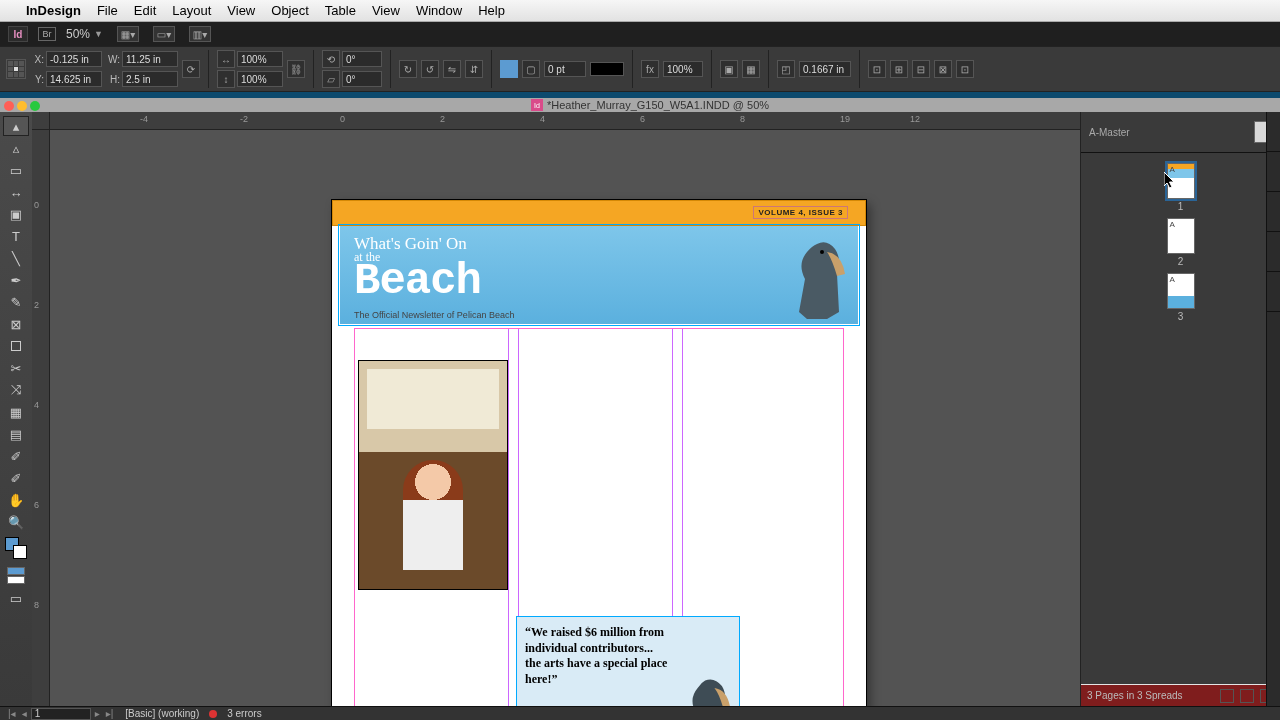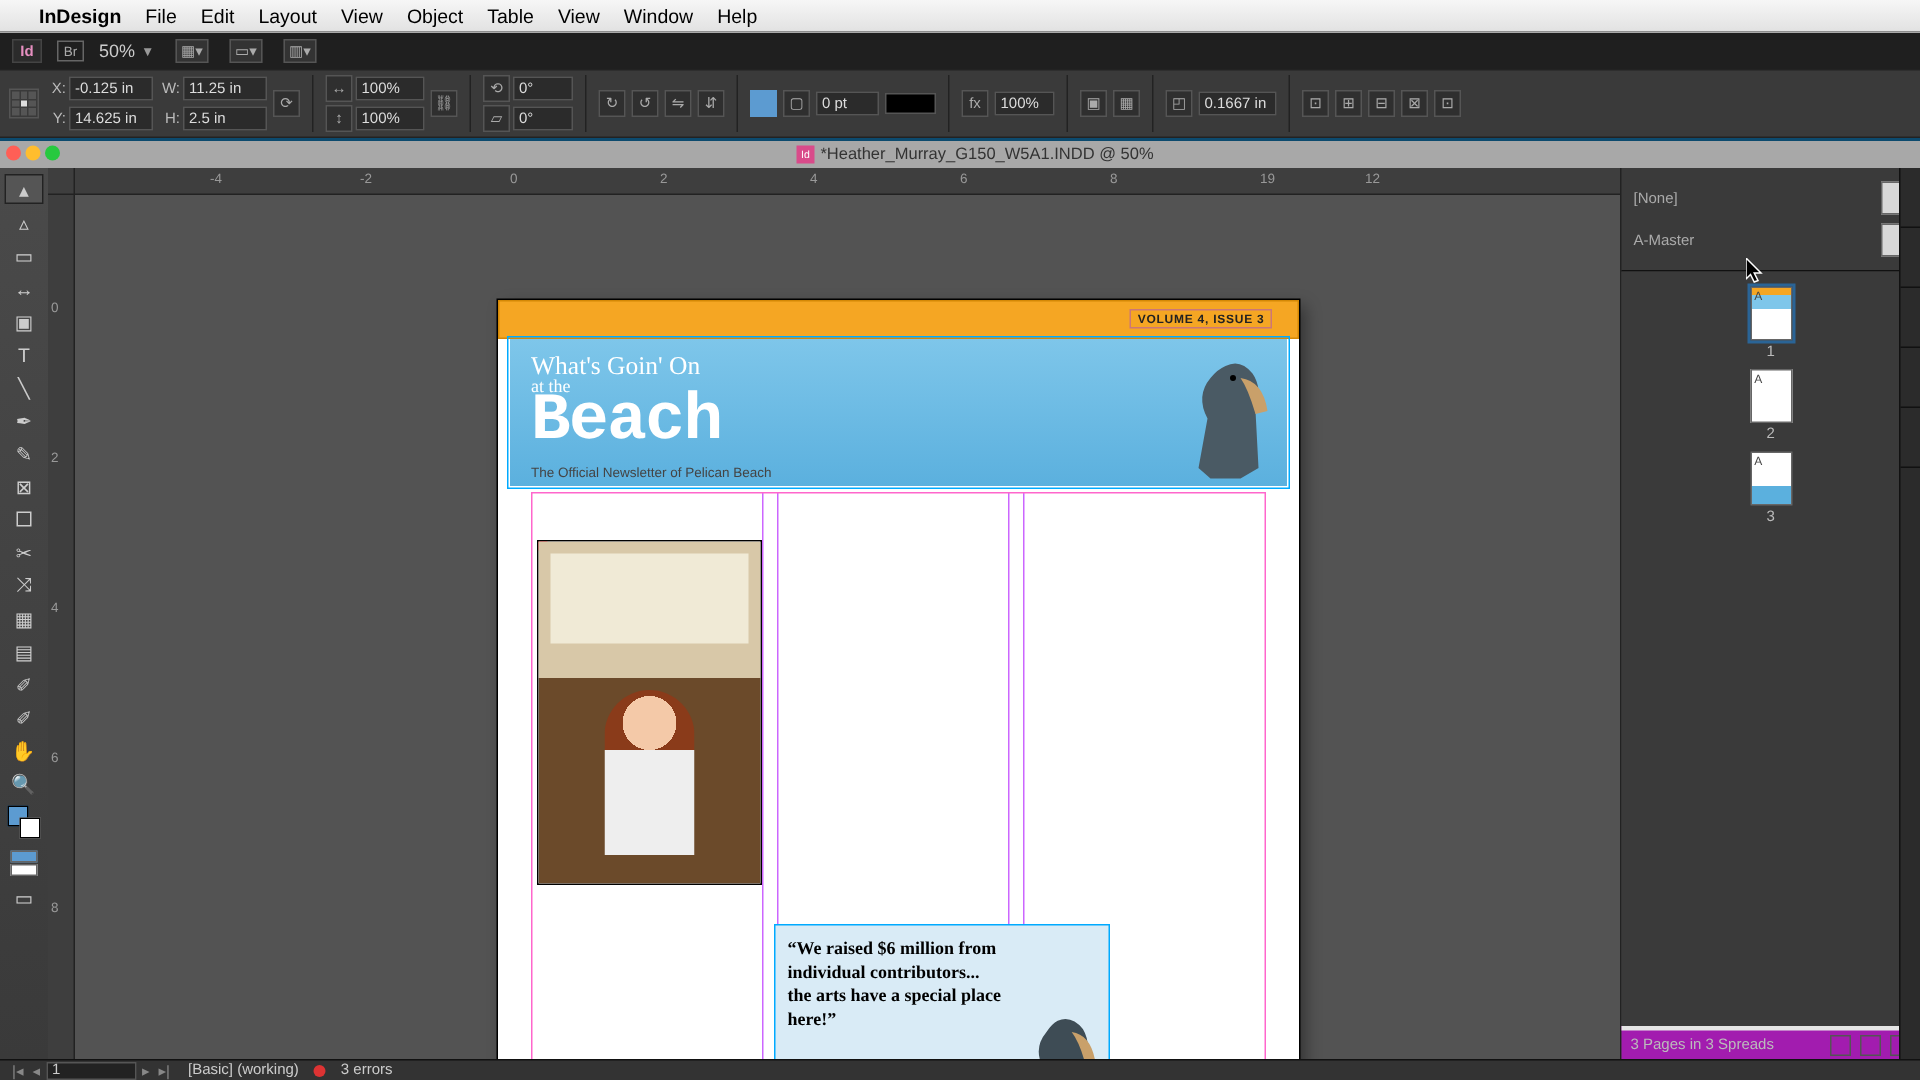--- a/index.html
+++ b/index.html
@@ -26,21 +26,21 @@
 .cb-input { height:16px; background:#2b2b2b; border:1px solid #555; color:#ddd; padding:0 3px; font-size:10px; display:flex; align-items:center; }
 .cb-icon { width:18px; height:18px; border:1px solid #555; background:#2f2f2f; display:flex; align-items:center; justify-content:center; color:#aaa; font-size:10px; }
 .cb-icon.blue { background:#5c9bd1; border-color:#5c9bd1; }
 .cb-swatch { width:34px; height:14px; background:#000; border:1px solid #555; }
 .cb-sep { width:1px; height:38px; background:#222; margin:0 4px; }
 .cb-ref { width:20px; height:20px; display:grid; grid-template-columns:repeat(3,1fr); grid-template-rows:repeat(3,1fr); gap:1px; border:1px solid #555; padding:1px; }
 .cb-ref span { background:#555; }
 .cb-ref span.active { background:#ddd; }
 
 
-.doc-tab { height:20px; background:#a8a8a8; display:flex; align-items:center; padding-left:20px; font-size:11px; color:#333; border-top:2px solid #0c4a6e; position:relative; }
+.doc-tab { height:20px; background:#a8a8a8; display:flex; align-items:center; padding-left:20px; font-size:11px; color:#333; border-top:6px solid #0c4a6e; position:relative; }
 .traffic { position:absolute; left:4px; top:3px; display:flex; gap:3px; }
 .traffic span { width:10px; height:10px; border-radius:50%; }
 .traffic .r { background:#ff5f56; } .traffic .y { background:#ffbd2e; } .traffic .g { background:#27c93f; }
 .doc-tab .title { margin:0 auto; display:flex; align-items:center; gap:4px; }
 .doc-tab .id-small { width:12px; height:12px; background:#d94b8a; font-size:7px; color:#fff; display:flex; align-items:center; justify-content:center; }
 
 
 .workspace { position:absolute; top:112px; left:0; right:0; bottom:14px; display:flex; background:#3a3a3a; }
 
 
@@ -99,21 +99,21 @@
 .master-list { padding:6px 8px; font-size:10px; color:#aaa; }
 .master-row { display:flex; justify-content:space-between; align-items:center; height:28px; }
 .master-thumb { width:18px; height:22px; background:#d8d8d8; border:1px solid #666; }
 .pages-area { flex:1; background:#3a3a3a; padding:8px; overflow:auto; }
 .page-thumb { width:28px; height:36px; background:#fff; border:1px solid #666; margin:2px auto; position:relative; }
 .page-thumb.sel { outline:2px solid #2a6496; }
 .page-thumb .a { position:absolute; top:1px; left:2px; font-size:8px; color:#444; }
 .page-thumb.p1 { background:linear-gradient(#f5a623 0 5px,#7ec6ea 5px 14px,#fff 14px 100%); }
 .page-thumb.p3 { background:linear-gradient(#fff 0 22px,#5bb0de 22px 100%); }
 .page-num { text-align:center; font-size:10px; color:#bbb; margin-bottom:6px; }
-.panel-foot { height:22px; background:#a21caf; border-top:3px solid #e5e5e5; display:flex; align-items:center; font-size:10px; color:#bbb; padding:0 6px; gap:6px; }
+.panel-foot { height:22px; background:#7f1d1d; border-top:1px solid #e5e5e5; display:flex; align-items:center; font-size:10px; color:#bbb; padding:0 6px; gap:6px; }
 .panel-foot .ic { width:14px; height:14px; border:1px solid #555; }
 
 
 .dock { position:absolute; right:0; top:112px; width:14px; bottom:14px; background:#2b2b2b; border-left:1px solid #111; }
 .dock .d { width:100%; height:40px; border-bottom:1px solid #111; }
 
 
 .status { position:absolute; bottom:0; left:0; right:0; height:14px; background:#333; color:#ccc; font-size:10px; display:flex; align-items:center; padding:0 6px; gap:10px; border-top:1px solid #111; }
 .status .err-dot { width:8px; height:8px; background:#d33; border-radius:50%; }
 .status .nav { display:flex; align-items:center; gap:2px; }
@@ -350,24 +350,20 @@
         </div>
 
         <div class="selection" style="top:24px; left:6px; right:6px; height:102px"></div>
       </div>
     </div>
   </div>
 
   <div class="panels">
     <div class="master-list">
       <div class="master-row">
-        <span>[None]</span>
-        <div class="master-thumb"></div>
-      </div>
-      <div class="master-row">
         <span>A-Master</span>
         <div class="master-thumb"></div>
       </div>
     </div>
     <div style="height:1px;background:#111"></div>
     <div class="pages-area">
       <div class="page-thumb p1 sel">
           <span class="a">A</span>
         </div>
       <div class="page-num">1</div>

